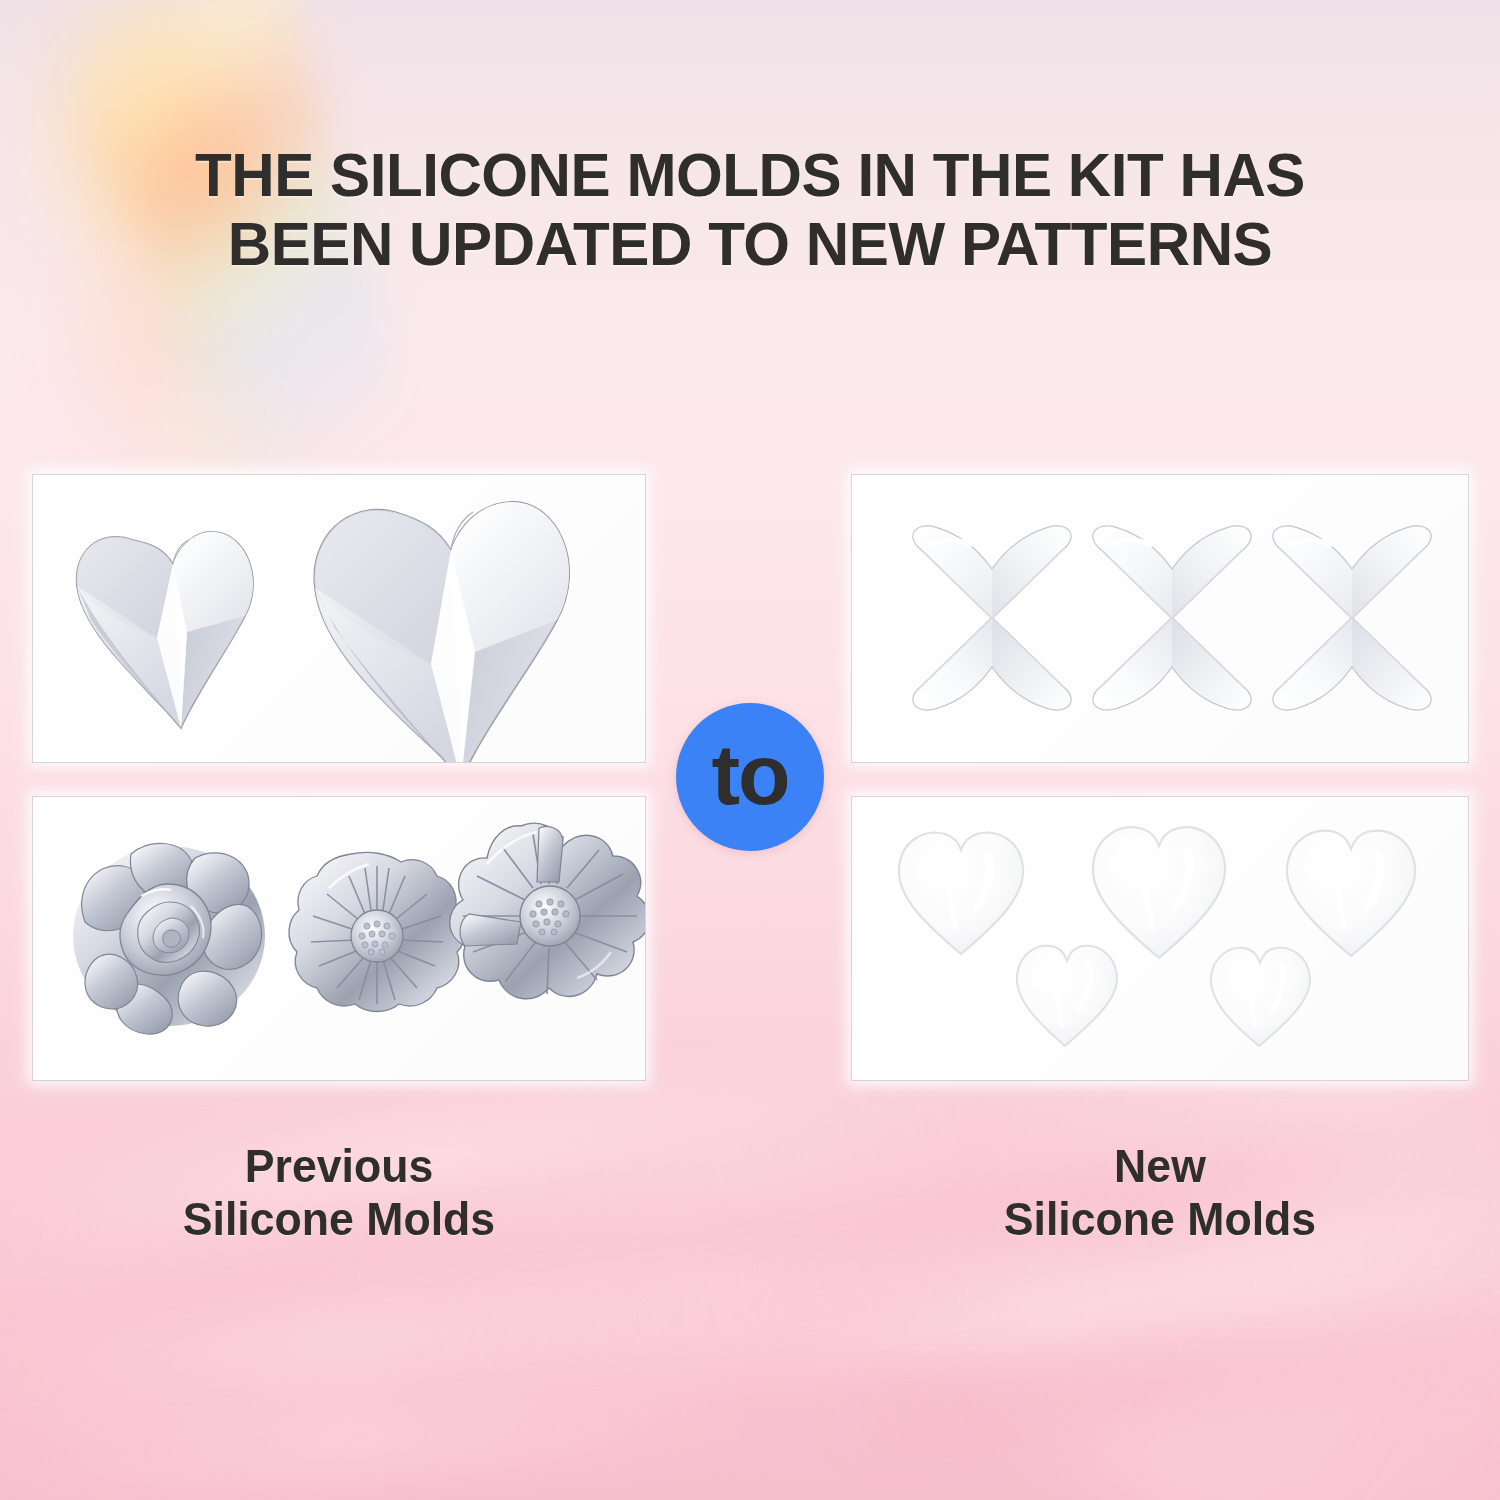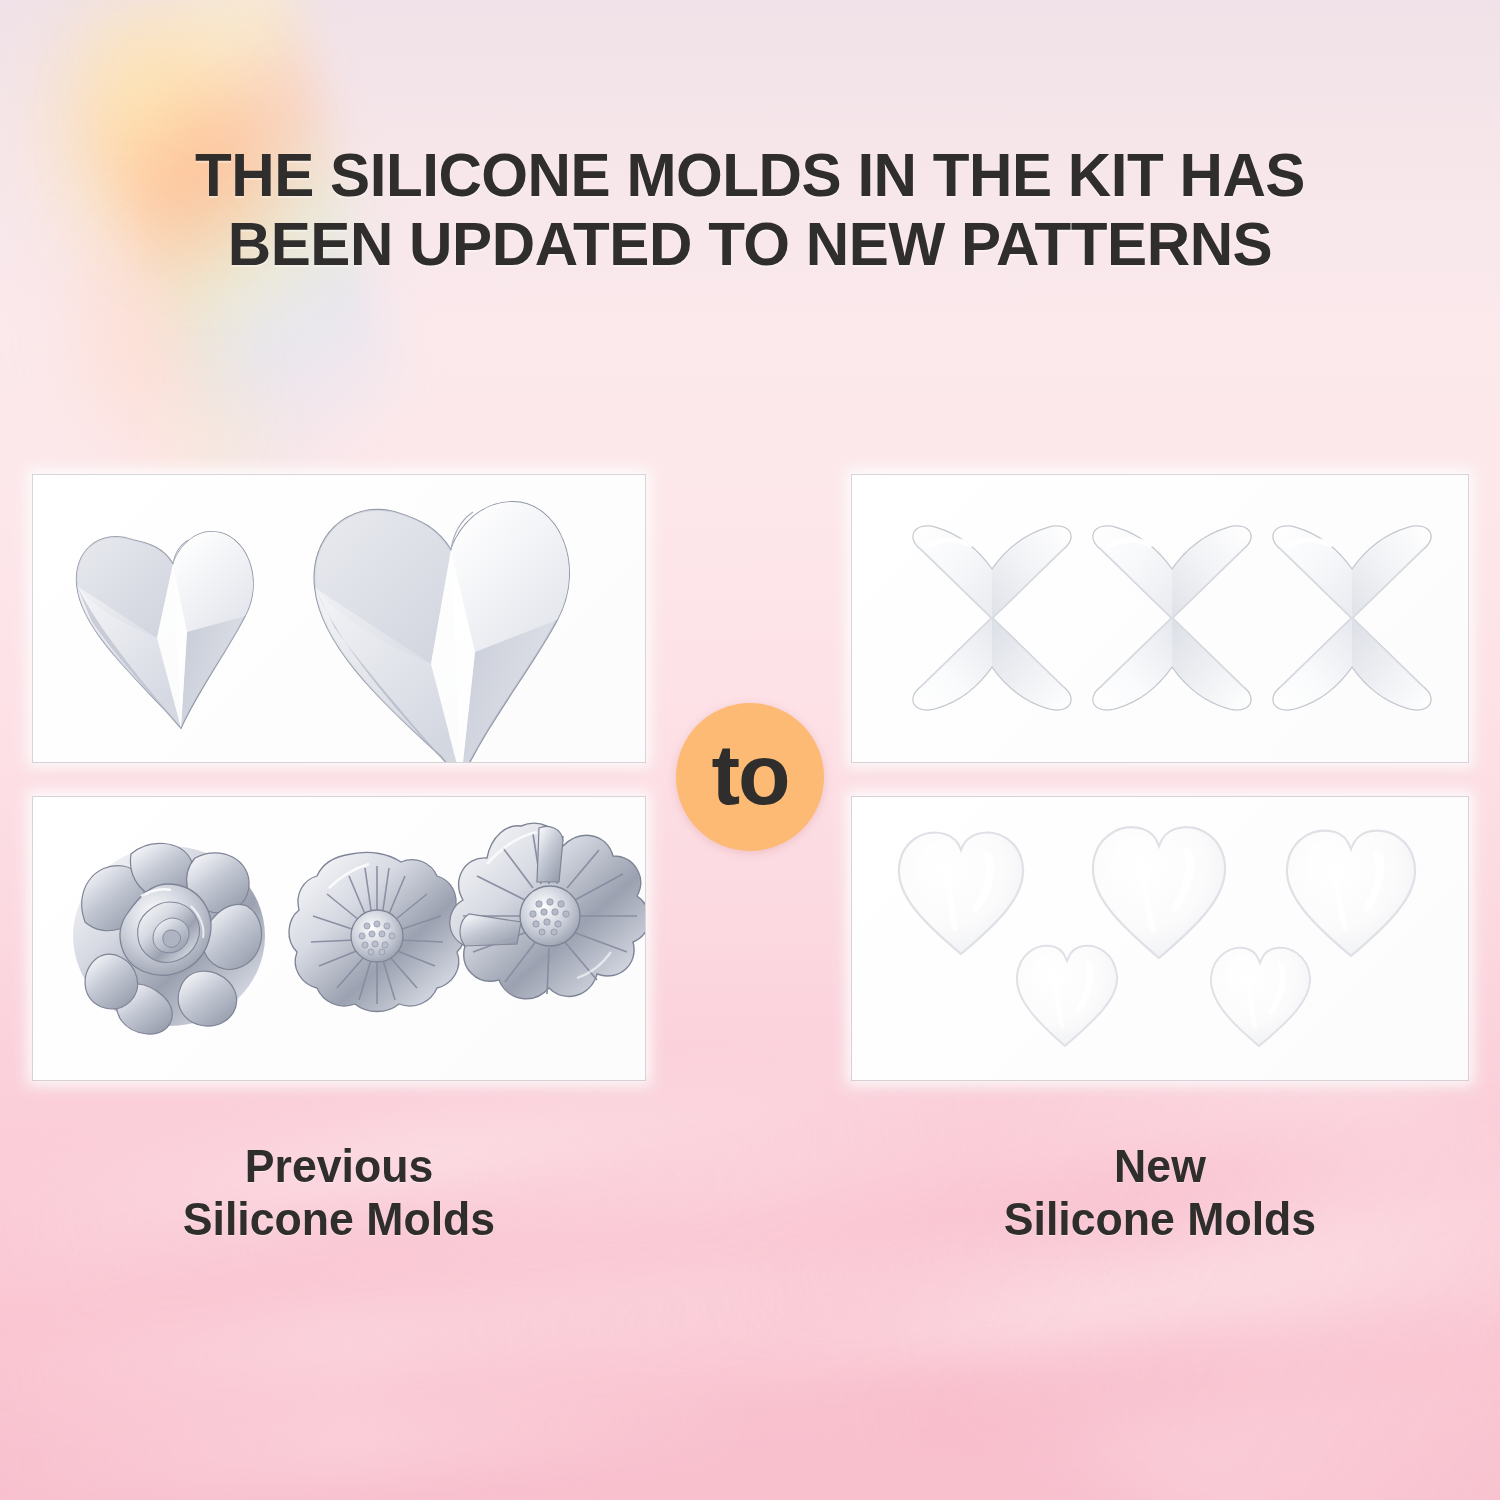--- a/index.html
+++ b/index.html
@@ -116,21 +116,21 @@
 
   .mold-row{
     position:absolute;inset:0;
     display:flex;align-items:center;justify-content:center;
   }
 
   
   #to-badge{
     position:absolute;left:676px;top:703px;width:148px;height:148px;
     border-radius:50%;
-    background:#fdba74;
+    background:#3b82f6;
     display:flex;align-items:center;justify-content:center;
     box-shadow:0 2px 10px rgba(180,70,80,.18);
   }
   #to-badge span{
     color:#2f2e2d;font-weight:700;font-size:86px;line-height:1;
     letter-spacing:-2px;margin-top:-6px;
   }
 
   
   .caption{

